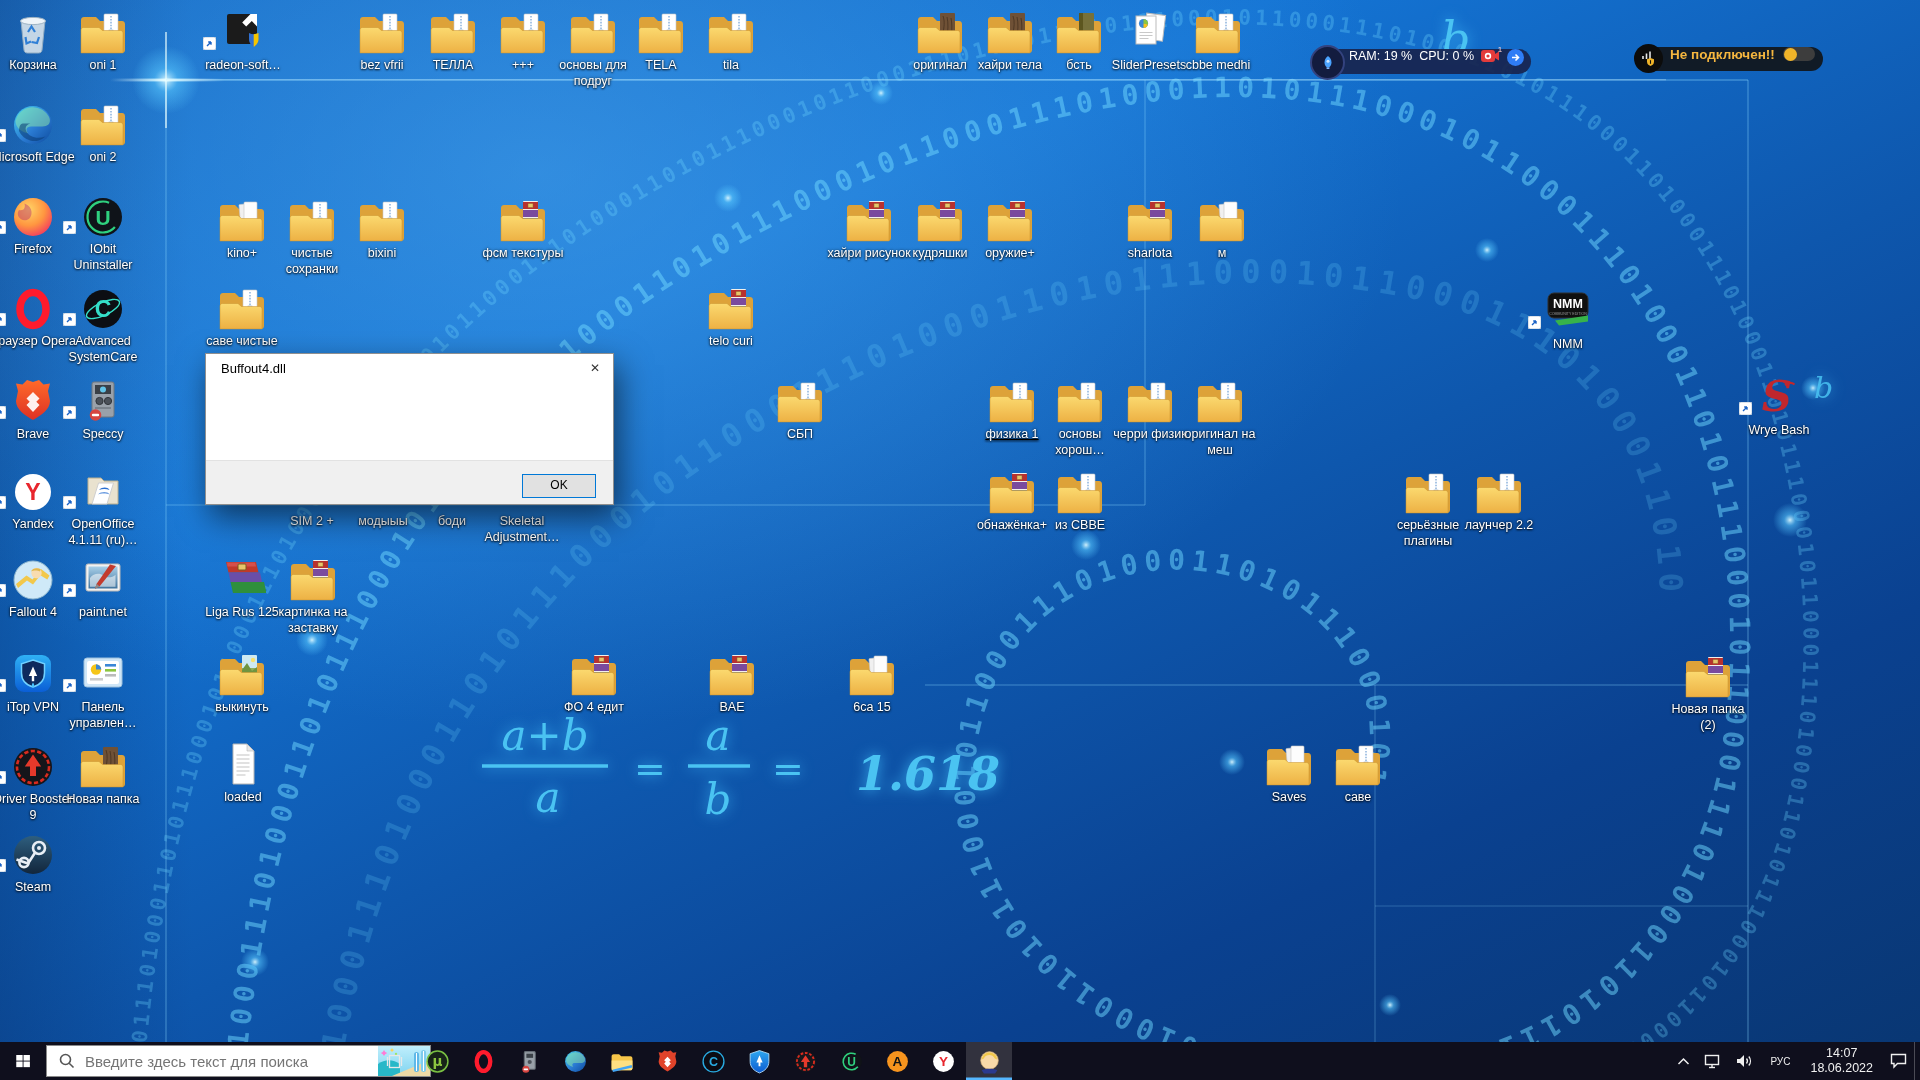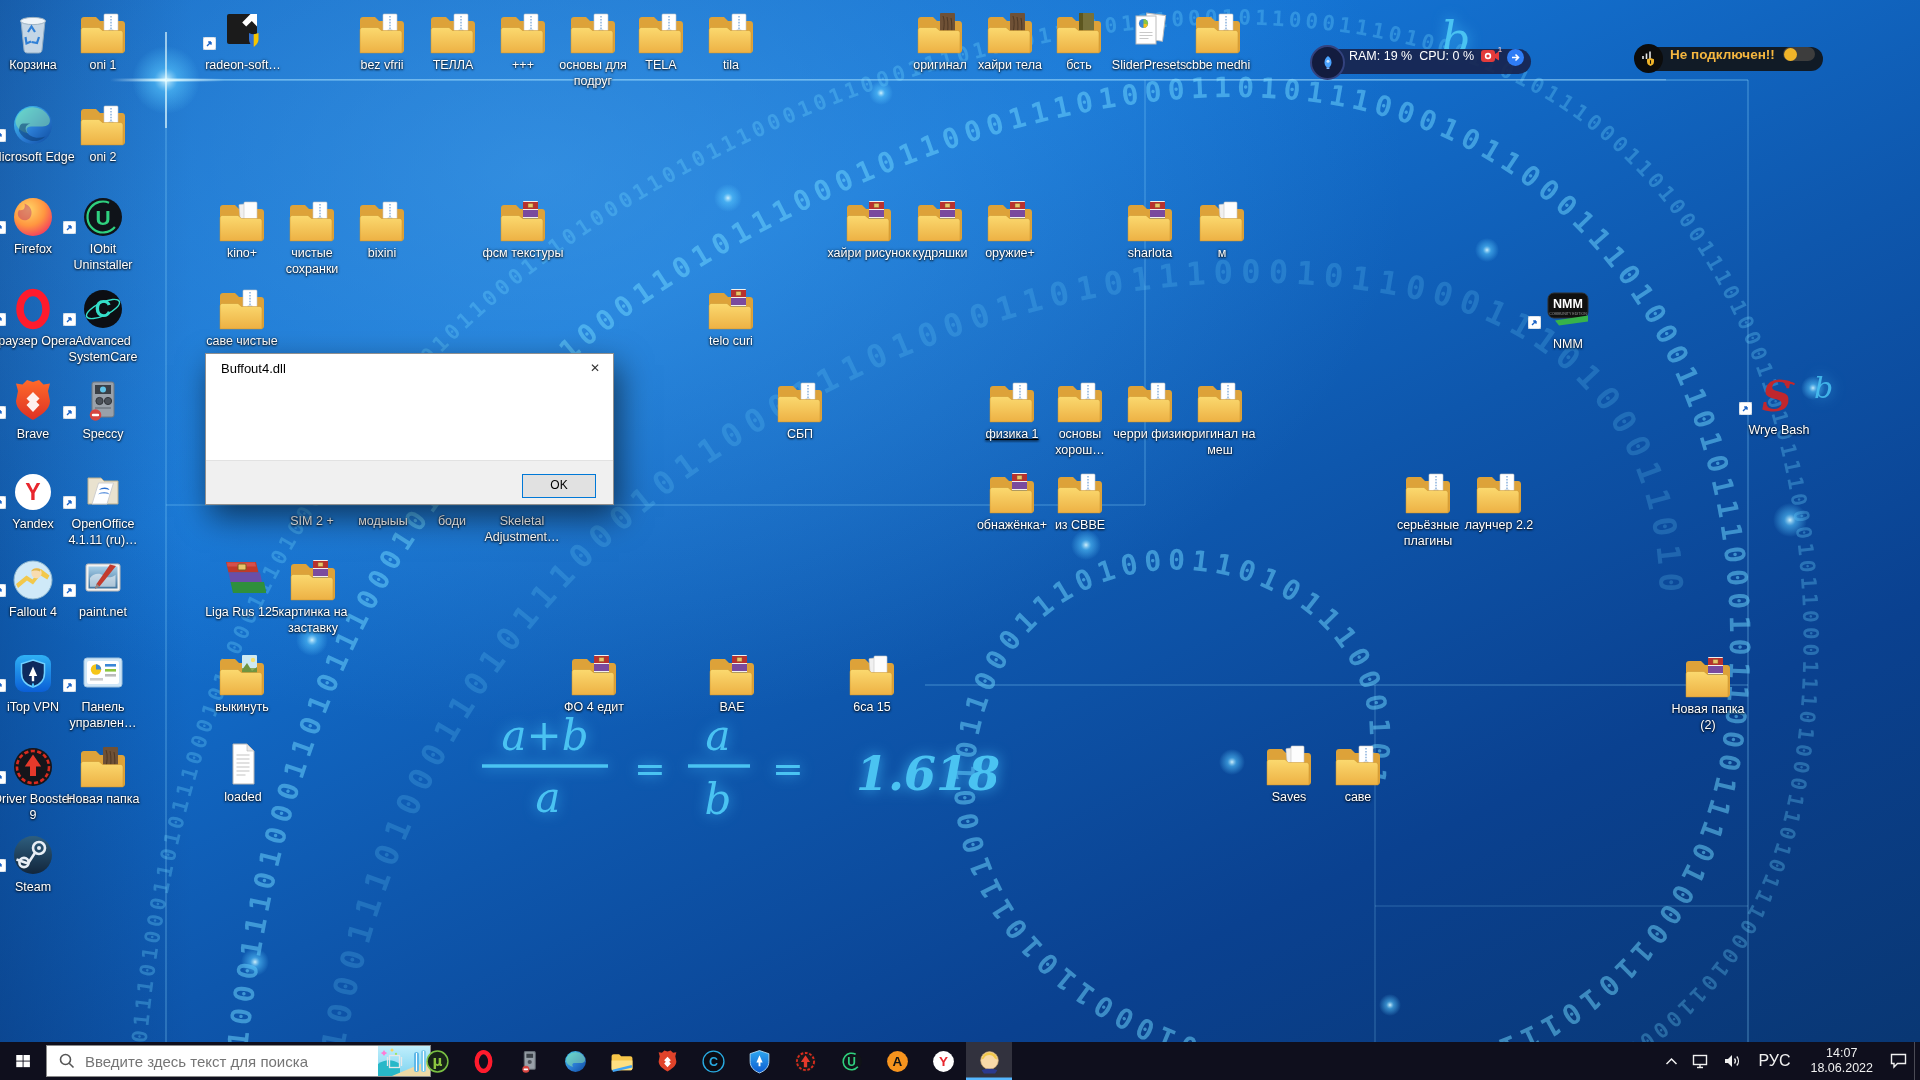--- a/index.html
+++ b/index.html
@@ -49,21 +49,21 @@
   .tb-search input{border:none;outline:none;flex:1;font-size:15px;color:#444;font-family:"Liberation Sans",sans-serif;
     background:transparent;padding:0}
   .tb-search .mag{margin:0 10px 0 12px;display:flex}
   .tb-beach{width:52px;height:30px;flex:none;position:relative}
   .tb-view{position:absolute;left:374px;top:0;width:40px;height:38px;display:flex;align-items:center;justify-content:center}
   .tb-apps{position:absolute;left:414px;top:0;height:38px;display:flex}
   .tb-slot{width:46px;height:38px;display:flex;align-items:center;justify-content:center}
   .tb-slot.active{background:rgba(255,255,255,.15);box-shadow:inset 0 -2.5px 0 #55b7ff}
   .tray{position:absolute;right:0;top:0;height:38px;display:flex;align-items:center;color:#f0f0f0}
   .tray .titem{display:flex;align-items:center;justify-content:center;height:38px;padding:0 7px}
-  .tray .lang{font-size:16px;padding:0 10px}
+  .tray .lang{font-size:10px;padding:0 10px}
   .clock{font-size:12.5px;line-height:1.2;text-align:center;padding:0 10px}
   .sliver{width:5px;height:38px;border-left:1px solid rgba(255,255,255,.25)}
 </style>
 </head>
 <body>
 
 <div class="screen">
 
   <svg class="wall" width="1920" height="1080" viewBox="0 0 1920 1080">
     <defs>

